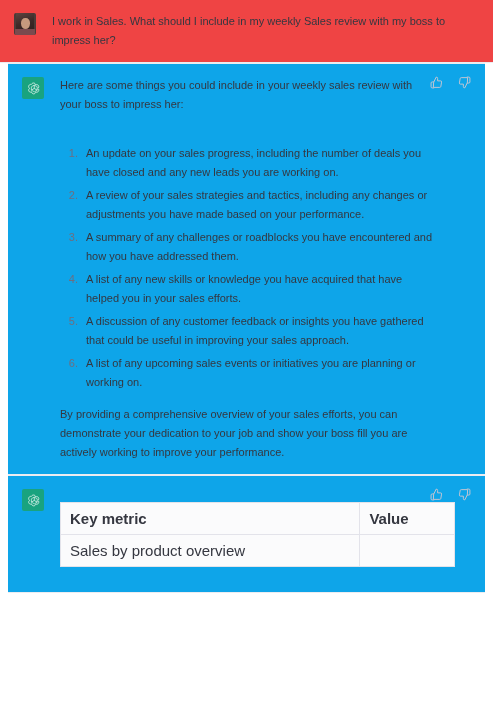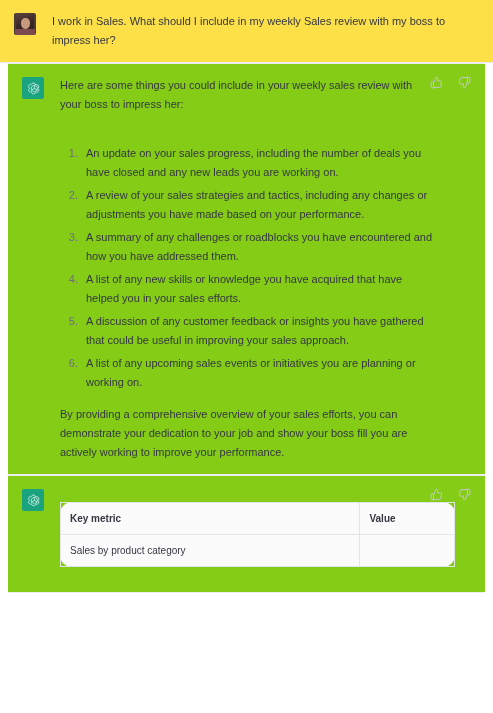--- a/index.html
+++ b/index.html
@@ -19,26 +19,26 @@
     overflow: hidden;
   }
 
   
   .msg {
     position: relative;
     display: flex;
     padding: 12px 10px 12px 14px;
   }
   .msg.user {
-    background: #fde047;
+    background: #ef4444;
     border-top: 1px solid #ececf1;
     border-bottom: 1px solid #ececf1;
   }
   .msg.assistant {
-    background: #84cc16;
+    background: #0ea5e9;
     margin: 0 8px;
     border-top: 1px solid #ececf1;
     border-bottom: 1px solid #ececf1;
   }
   .msg.first { border-top: none; }
 
   
   .avatar {
     flex: 0 0 22px;
     width: 22px;
@@ -114,23 +114,23 @@
   }
   .rate .ico { width: 13px; height: 13px; color: #c5c5d2; }
   .rate .ico svg { display: block; width: 13px; height: 13px; }
 
   
   .tbl-wrap { margin: 14px 0 13px 0; width: 395px; }
   table.report {
     width: 100%;
     border-collapse: collapse;
     border: 1px solid #e3e3ea;
-    border-radius: 12px;
+    border-radius: 4px;
     background: #fbfbfc;
-    font-size: 10px;
+    font-size: 15px;
     table-layout: fixed;
   }
   table.report th,
   table.report td {
     border: 1px solid #e3e3ea;
     padding: 6px 9px;
     text-align: left;
     height: 21px;
     vertical-align: middle;
     color: #353740;
@@ -209,21 +209,21 @@
               <col class="c2">
             </colgroup>
           <thead>
             <tr>
               <th>Key metric</th>
               <th>Value</th>
             </tr>
           </thead>
           <tbody>
             <tr>
-              <td>Sales by product category</td>
+              <td>Sales by product overview</td>
               <td></td>
             </tr>
 
           </tbody>
         </table>
       </div>
 
     </div>
     <div class="rate">
       <span class="ico">

